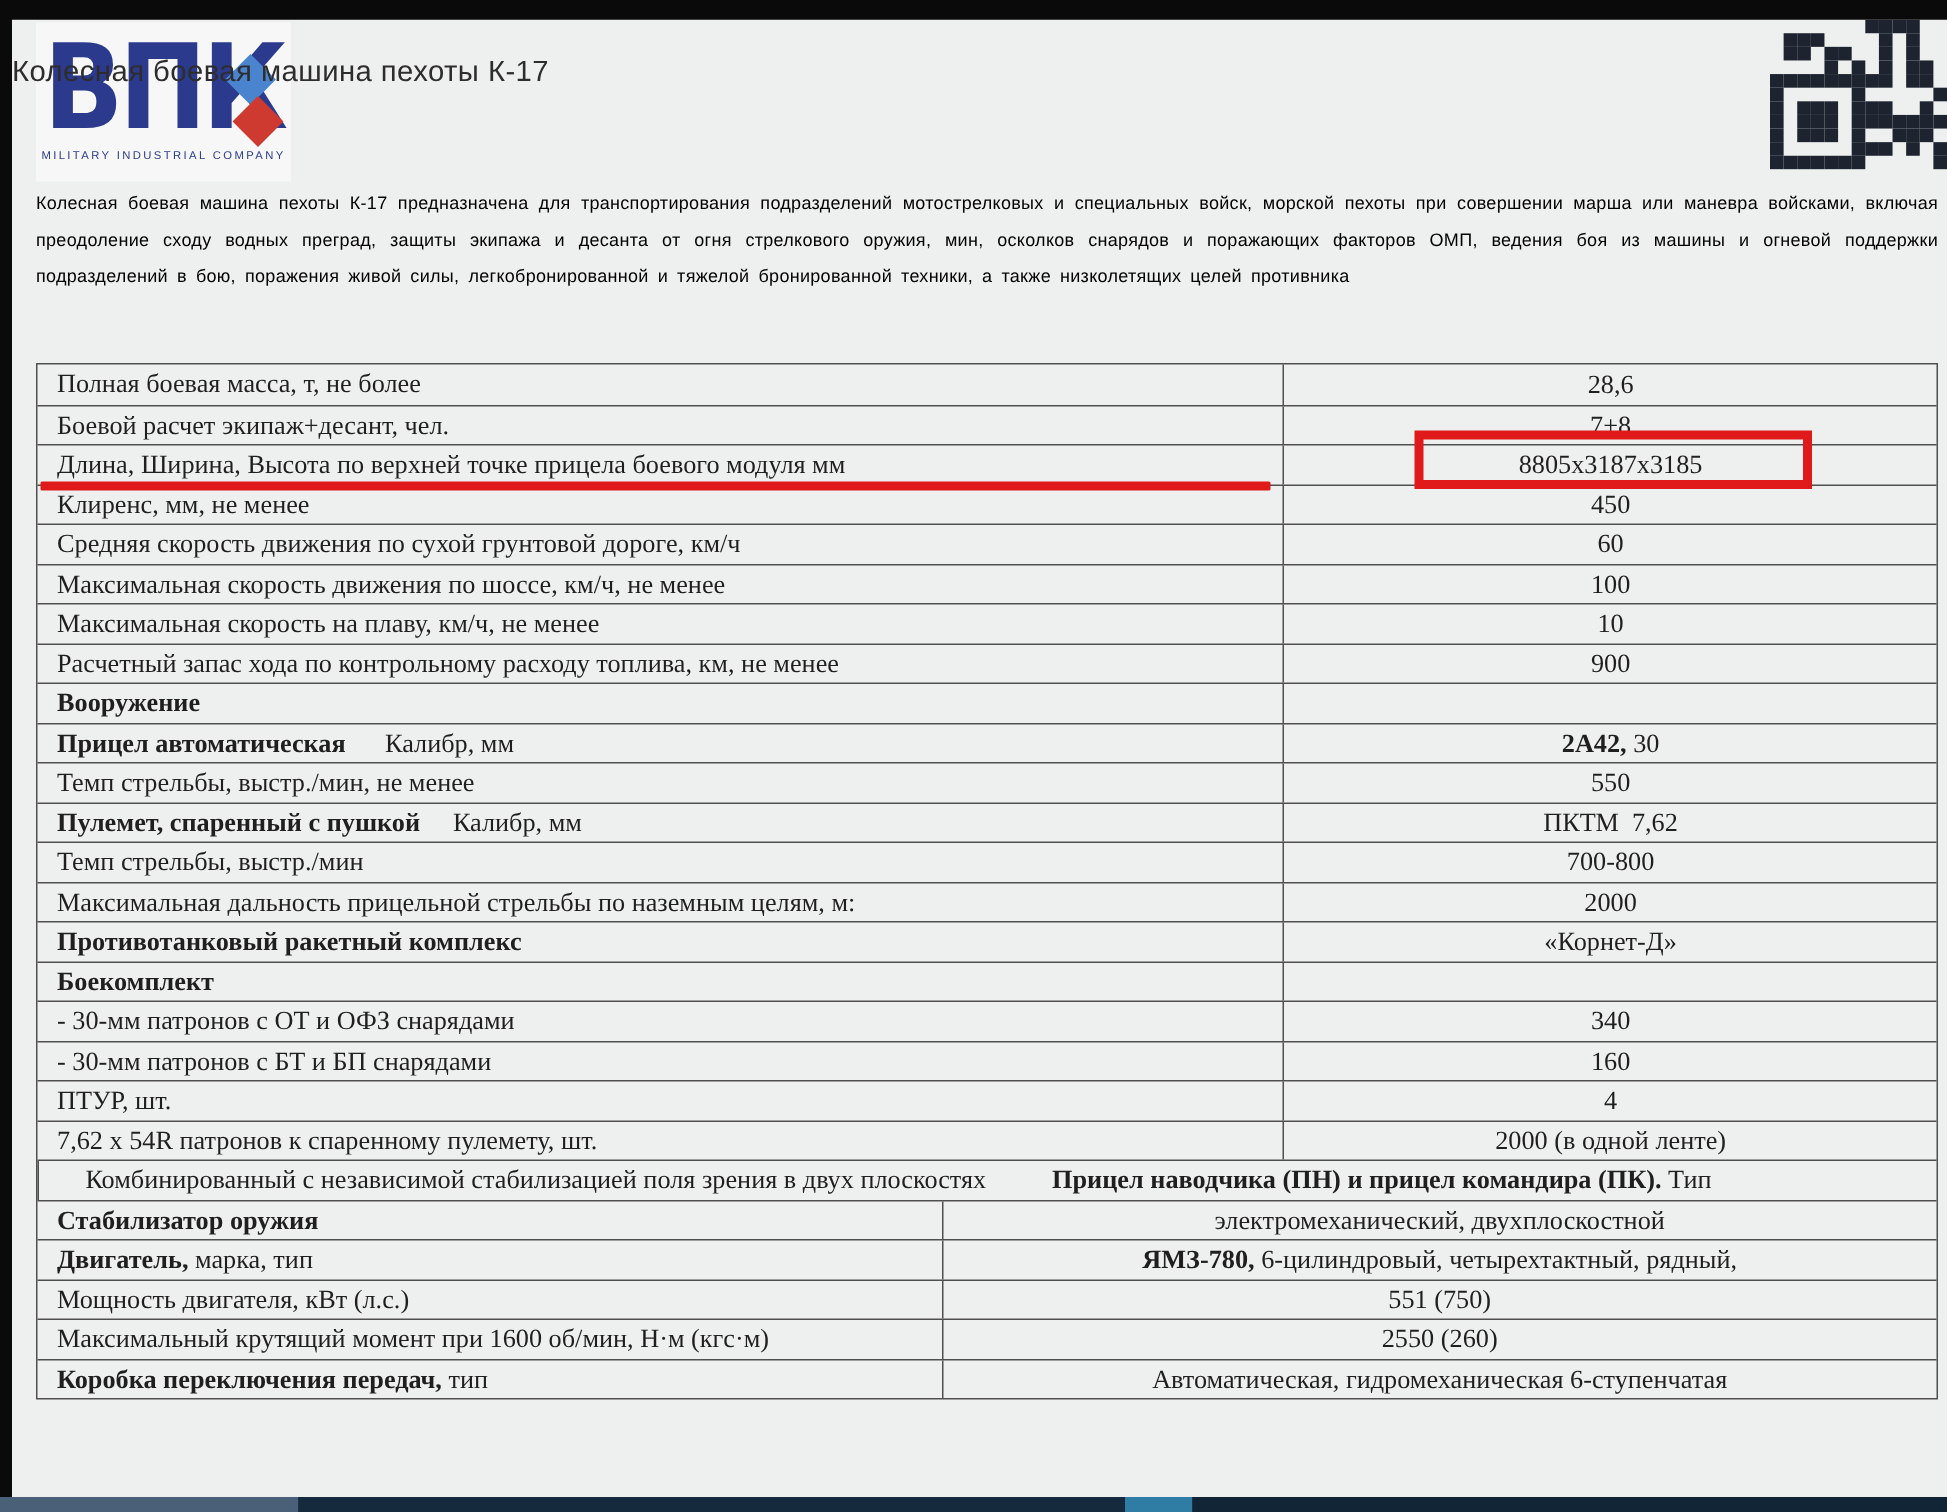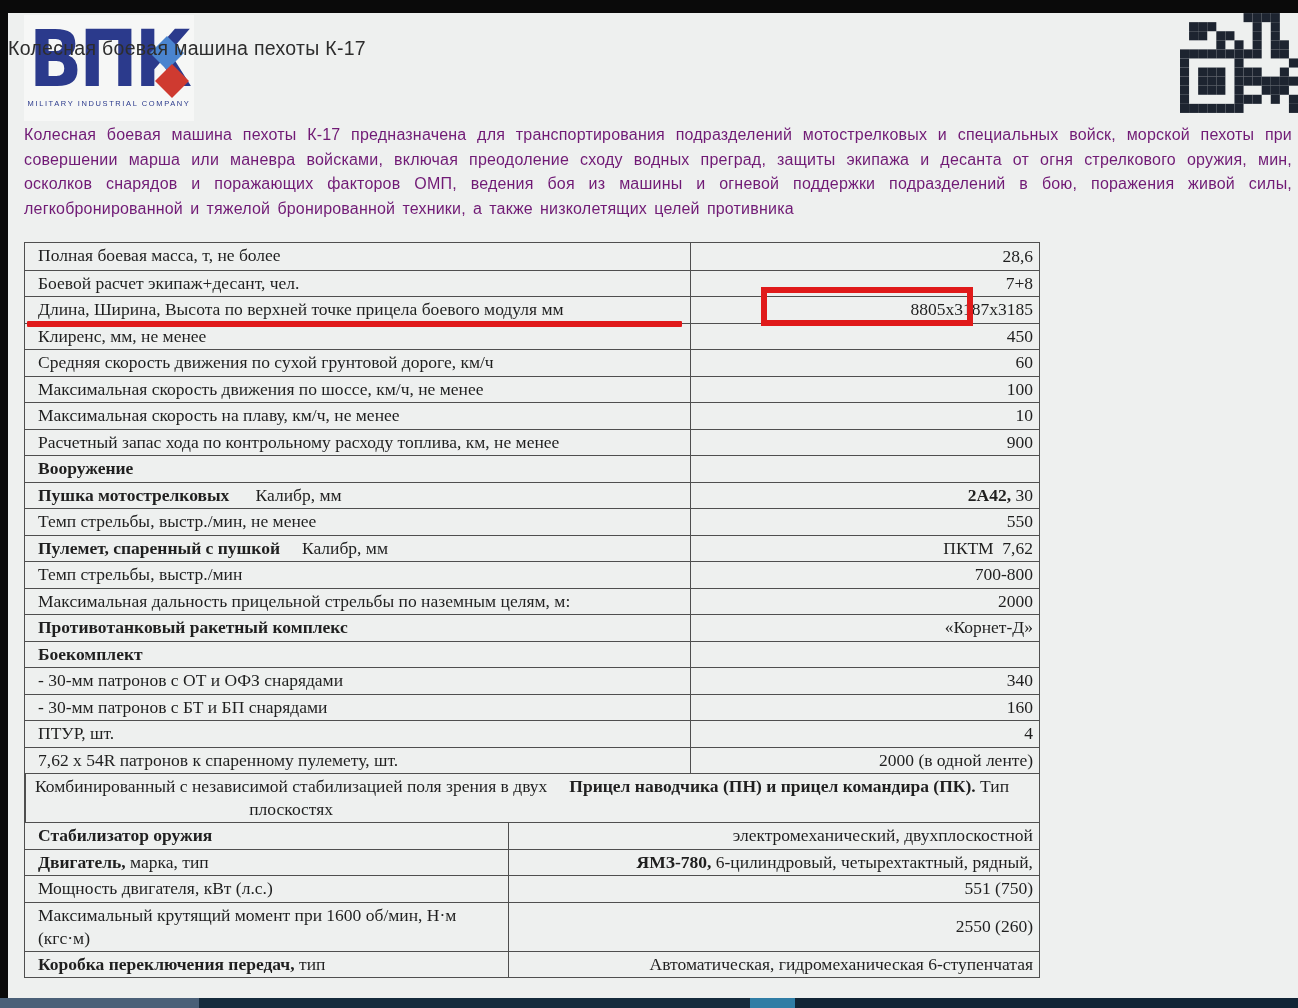--- a/index.html
+++ b/index.html
@@ -22,33 +22,33 @@
     font-weight:400;white-space:nowrap}
   .dia{position:absolute;width:24px;height:24px;transform:rotate(45deg)}
   .dia-b{left:131px;top:26px;background:var(--dia-blue)}
   .dia-r{left:136px;top:54px;background:var(--dia-red)}
   .doc-title{position:absolute;left:0;right:0;top:24px;text-align:left;
     font-size:19.5px;color:#2d2d2d;letter-spacing:.3px}
   .qr{position:absolute;right:0;top:0;width:118px;height:100px;overflow:hidden}
 
   
   .intro{position:absolute;left:16px;right:6px;top:110px;
-    font-size:16px;line-height:24.6px;color:#701a75;text-align:justify;word-spacing:2.5px;
+    font-size:12px;line-height:24.6px;color:#000000;text-align:justify;word-spacing:2.5px;
     letter-spacing:.2px}
 
   
-  .spec-table{position:absolute;left:16px;top:229px;width:1016px;
+  .spec-table{position:absolute;left:16px;top:229px;width:1268px;
     border:1.5px solid var(--border);font-family:"Liberation Serif",serif;
     font-size:17.5px;line-height:23px;color:var(--ink)}
   .t-row{display:flex;border-top:1px solid var(--border);min-height:26.5px;position:relative}
   .t-row:first-child{border-top:none}
   .cell{padding:1px 6px}
   .cell-label{flex:0 0 65.6%;padding-left:13px;position:relative}
   .cell-value{flex:1;border-left:1px solid var(--border);text-align:center;position:relative;
-    display:flex;align-items:center;justify-content:flex-end}
+    display:flex;align-items:center;justify-content:center}
   .t-row.narrow .cell-label{flex-basis:47.6%}
   .lb,.vb{font-weight:bold;white-space:pre-wrap}
   .lr,.vr{white-space:pre-wrap}
   
   .t-row.u-red .cell-label::after{content:"";position:absolute;left:2px;right:8px;bottom:-4px;
     height:6px;background:var(--red);z-index:5;border-radius:1px}
   .t-row.box-red .cell-value::before{content:"";position:absolute;left:20%;right:19%;
     top:-10px;bottom:-3px;border:6px solid var(--red);z-index:5}
 
   
@@ -213,21 +213,21 @@
   </div>
 
   <div class="t-row">
     <div class="cell cell-label"><span class="lb">Вооружение</span><span class="lr"></span></div>
     <div class="cell cell-value">
             <span><span class="vb"></span><span class="vr"></span></span>
           </div>
   </div>
 
   <div class="t-row">
-    <div class="cell cell-label"><span class="lb">Пушка мотострелковых</span><span class="lr">      Калибр, мм</span></div>
+    <div class="cell cell-label"><span class="lb">Прицел автоматическая</span><span class="lr">      Калибр, мм</span></div>
     <div class="cell cell-value">
             <span><span class="vb">2А42,</span><span class="vr"> 30</span></span>
           </div>
   </div>
 
   <div class="t-row">
     <div class="cell cell-label"><span class="lb"></span><span class="lr">Темп стрельбы, выстр./мин, не менее</span></div>
     <div class="cell cell-value">
             <span><span class="vb"></span><span class="vr">550</span></span>
           </div>

